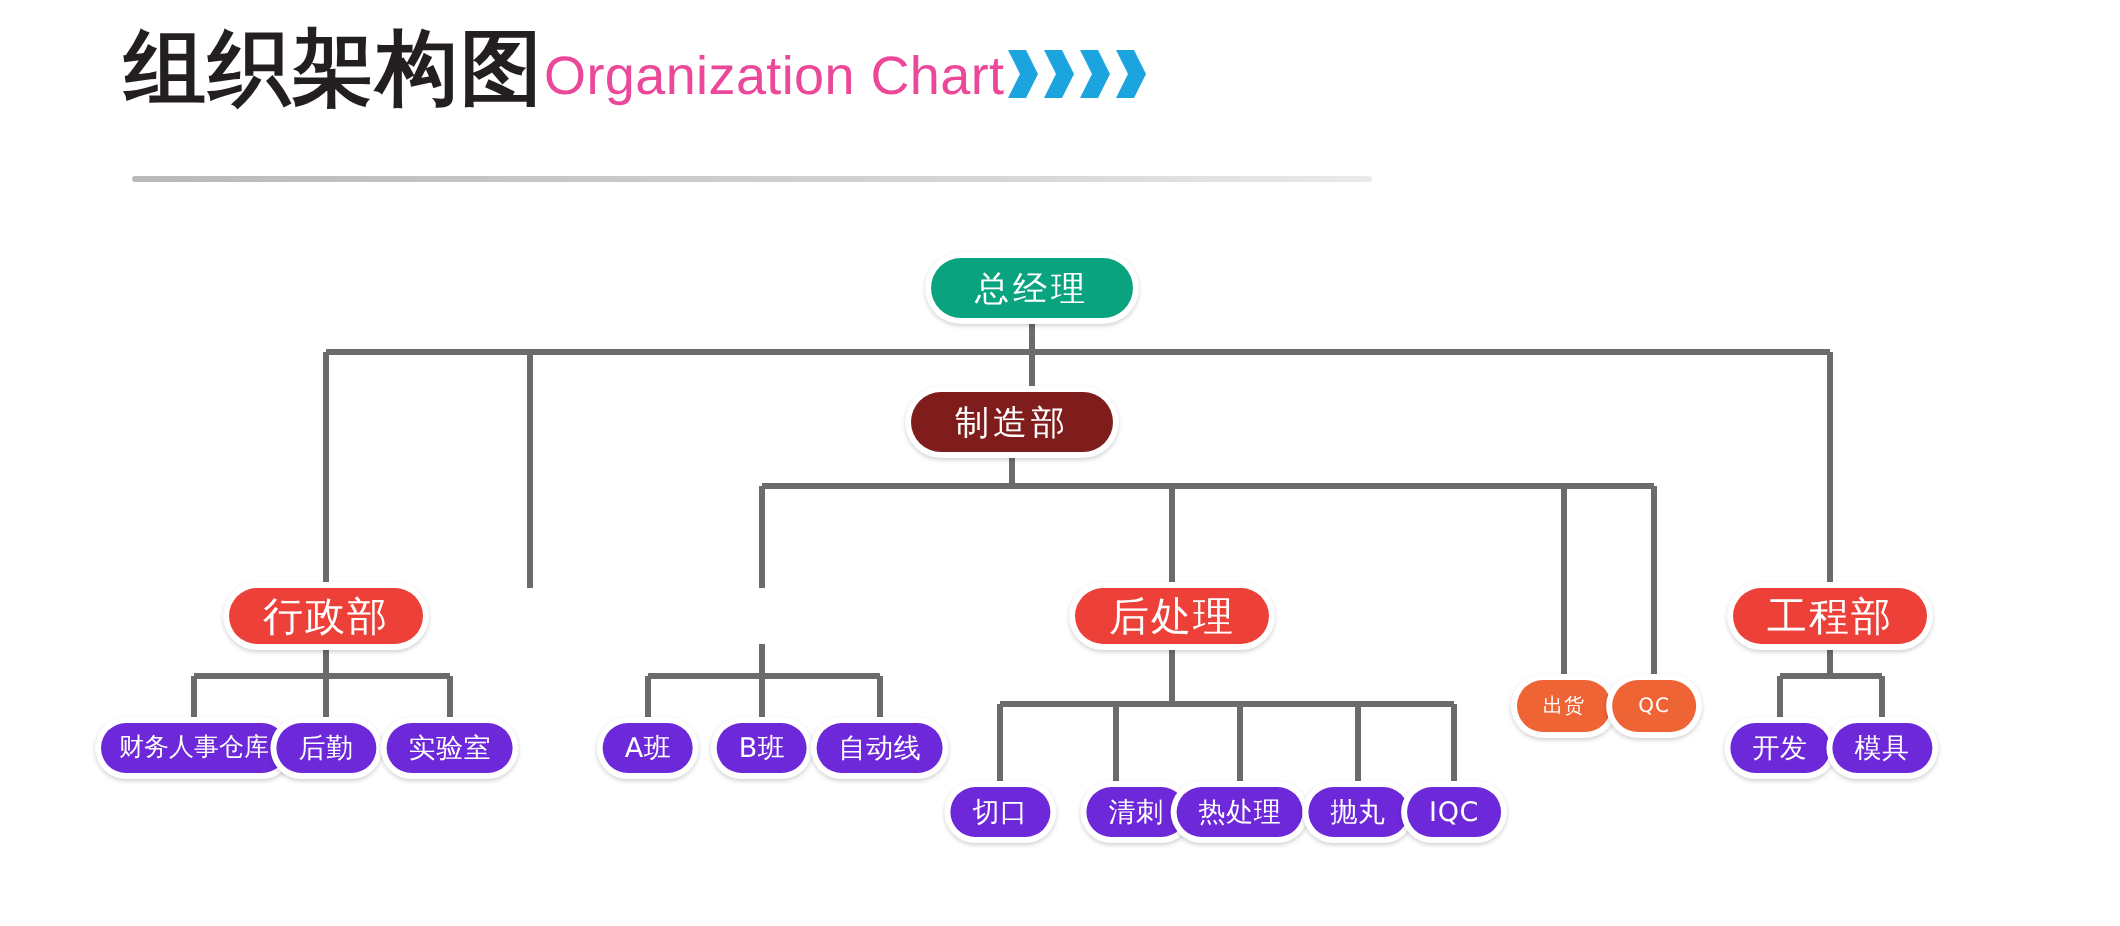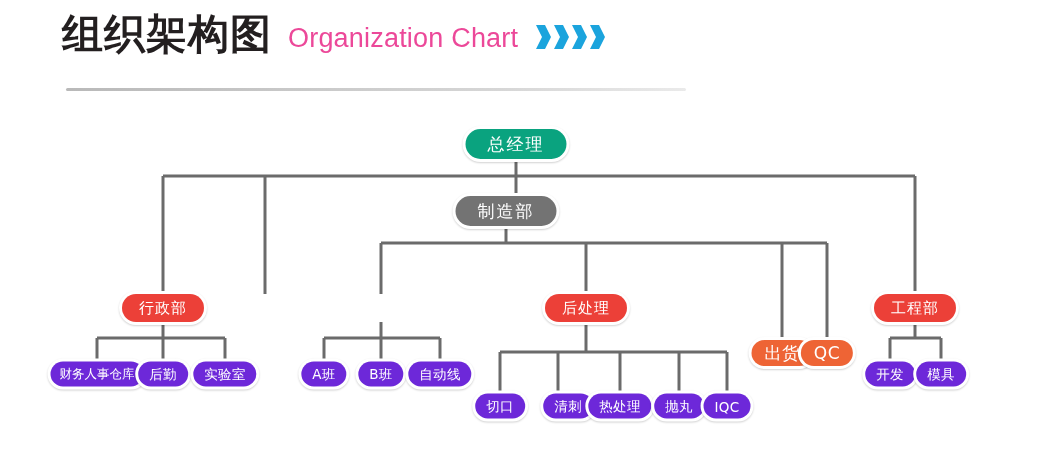--- a/index.html
+++ b/index.html
@@ -16,21 +16,20 @@
     position: relative;
   }
 
   
   .header {
     position: absolute;
     left: 62px;
     top: 14px;
     display: flex;
     align-items: flex-end;
-    gap: 16px;
   }
   .title-cn {
     font-family: "DejaVu Sans", "Liberation Sans", sans-serif;
     font-size: 41px;
     font-weight: 700;
     color: #231f20;
     letter-spacing: 1px;
     line-height: 1;
   }
   .title-en {
@@ -101,38 +100,38 @@
   }
 
   .lvl1 .pill {
     background: #0aa37f;
     height: 30px;
     padding: 0 22px;
     font-size: 17px;
     letter-spacing: 2px;
   }
   .lvl2 .pill {
-    background: #737373;
+    background: #7f1d1d;
     height: 30px;
     padding: 0 22px;
     font-size: 17px;
     letter-spacing: 2px;
   }
   .lvl3 .pill {
     background: #ec4038;
     height: 28px;
     padding: 0 17px;
-    font-size: 15px;
+    font-size: 20px;
     letter-spacing: 1px;
   }
   .lvl3.small .pill {
     background: #ee6435;
     height: 26px;
     padding: 0 13px;
-    font-size: 17px;
+    font-size: 10px;
     letter-spacing: 0.5px;
   }
   .lvl4 .pill {
     background: #6d28d9;
     height: 25px;
     padding: 0 11px;
     font-size: 13.5px;
     letter-spacing: 0.3px;
   }
   .lvl4.wide .pill {

